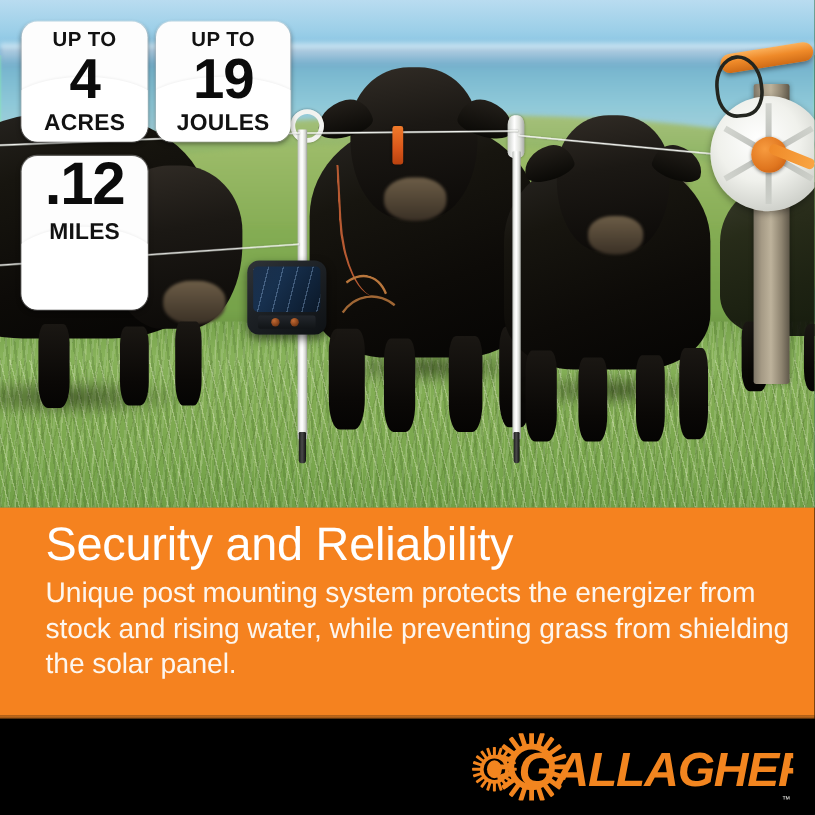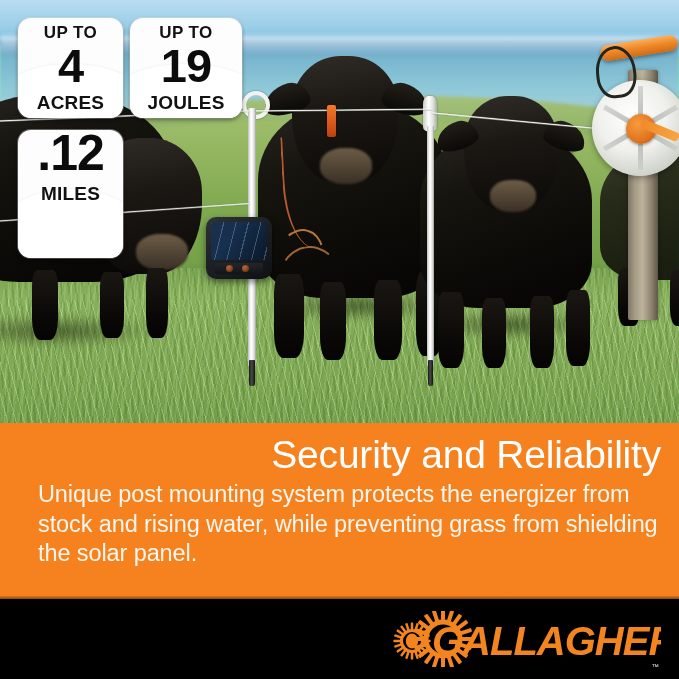--- a/index.html
+++ b/index.html
@@ -269,21 +269,20 @@
     padding:12px 18px 0 38px;
   }
   #banner-title{
     color:#ffffff;
     font-size:39px;
     font-weight:400;
     line-height:1.05;
     letter-spacing:-.2px;
     margin:0 0 4px;
     white-space:nowrap;
-    text-align:right;
   }
   #banner-body{
     color:#fdf6ee;
     font-size:23.5px;
     font-weight:400;
     line-height:1.26;
     letter-spacing:-.1px;
     margin:0;
     max-width:630px;
   }

